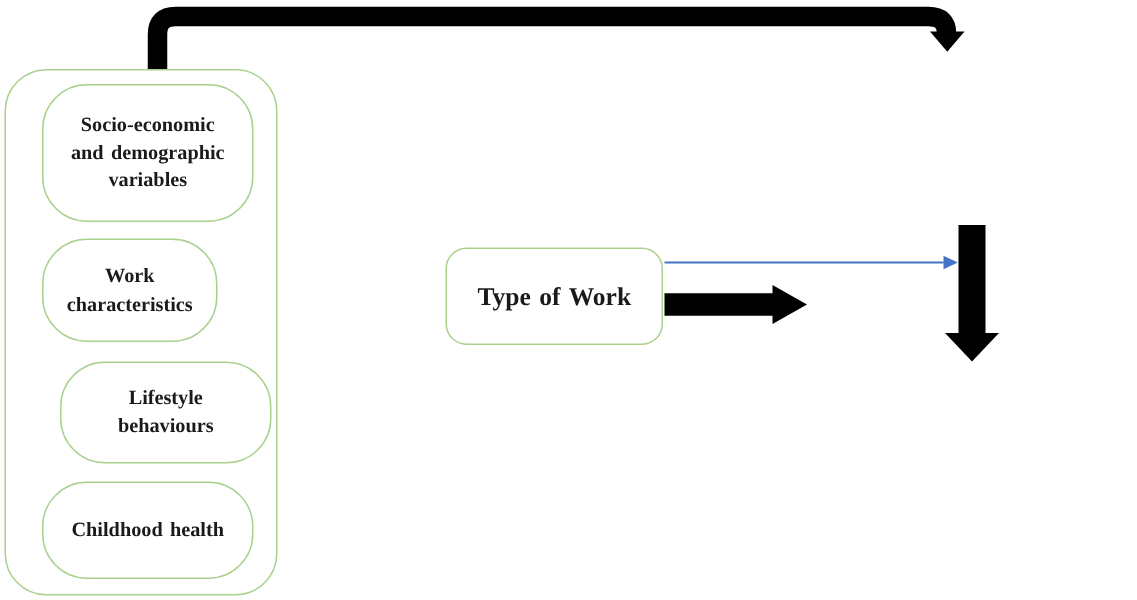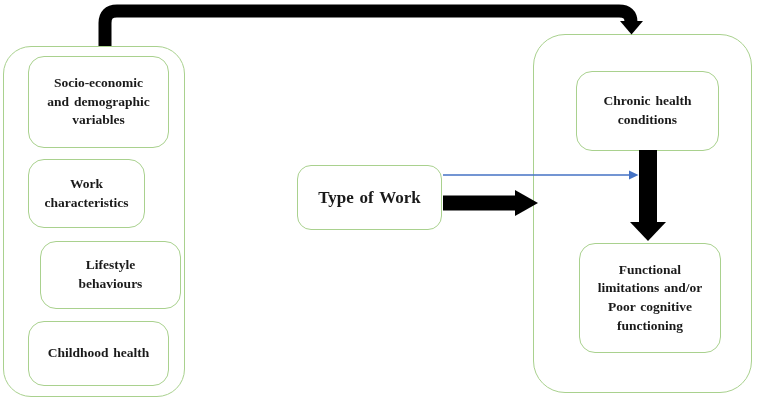--- a/index.html
+++ b/index.html
@@ -21,21 +21,21 @@
     position: absolute;
     border: 1.5px solid var(--green);
     border-radius: 28px;
     background: var(--bg);
   }
   .left-group  { left: 3px;  top: 46px; width: 182px; height: 351px; }
   .right-group { left: 533px; top: 34px; width: 219px; height: 359px; border-radius: 32px; }
   .node {
     position: absolute;
     border: 1.5px solid var(--green);
-    border-radius: 16px;
+    border-radius: 30px;
     background: var(--bg);
     display: flex;
     align-items: center;
     justify-content: center;
     text-align: center;
     font-weight: bold;
     font-size: 13.5px;
     line-height: 1.38;
     color: #1a1a1a;
     word-spacing: 1.5px;
@@ -73,24 +73,20 @@
 
   <div class="group left-group">
     <div class="node node-socio">Socio-economic and demographic variables</div>
     <div class="node node-work">Work characteristics</div>
     <div class="node node-lifestyle">Lifestyle behaviours</div>
     <div class="node node-childhood">Childhood health</div>
   </div>
 
   <div class="node node-typeofwork">Type of Work</div>
 
-  <div class="group right-group">
-    <div class="node node-chronic">Chronic health conditions</div>
-    <div class="node node-functional">Functional limitations and/or Poor cognitive functioning</div>
-  </div>
 
   <svg class="arrows" viewBox="0 0 758 400">
 
     <g>
       <path class="arrow-black-stroke" stroke-width="13" d="M 105 46 L 105 23 Q 105 11 117 11 L 619 11 Q 631 11 631 22"></path>
       <polygon class="arrow-black-fill" points="620,21 643,21 631.5,34.5"></polygon>
     </g>
 
     <g>
       <line class="arrow-black-stroke" stroke-width="15" x1="443" y1="203" x2="516" y2="203"></line>

